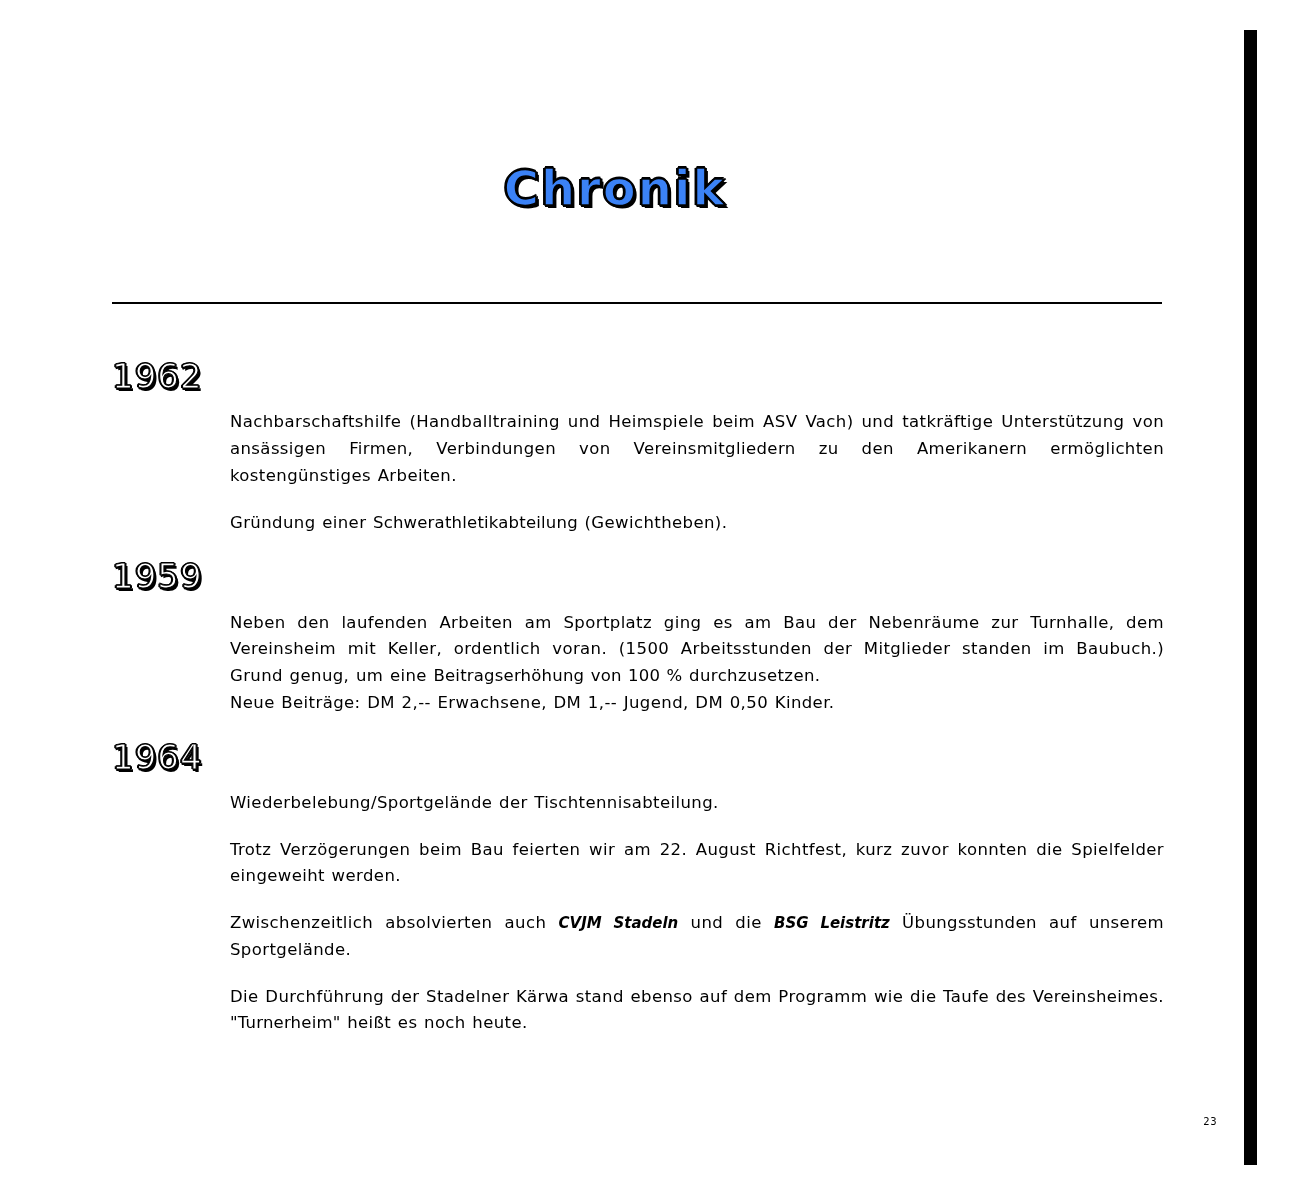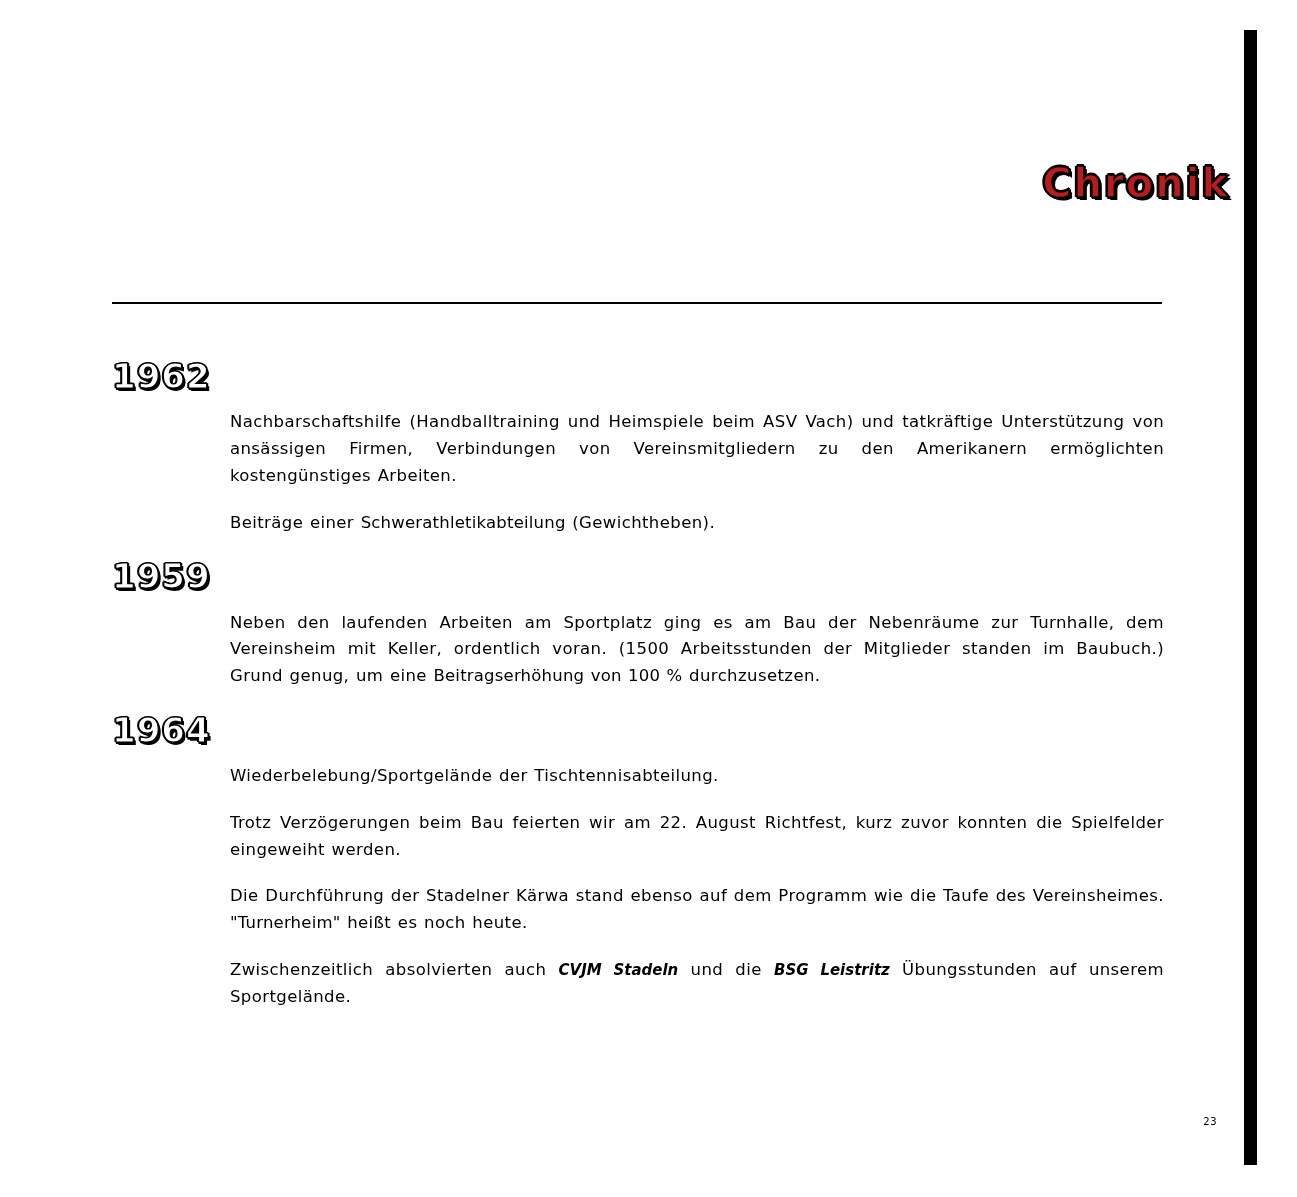--- a/index.html
+++ b/index.html
@@ -26,26 +26,26 @@
     right: 40px;
     width: 13px;
     height: 1135px;
     background: #000000;
   }
   .doc-title {
     position: absolute;
     top: 160px;
     left: 0;
     width: 1230px;
-    text-align: right;
+    text-align: center;
     font-family: "DejaVu Sans", sans-serif;
-    font-size: 40px;
+    font-size: 48px;
     font-weight: bold;
     letter-spacing: 2px;
-    color: #b91c1c;
+    color: #3b82f6;
     -webkit-text-stroke: 1.5px #000;
     text-shadow:
       2px 0 0 #000, -2px 0 0 #000, 0 2px 0 #000, 0 -2px 0 #000,
       3px 3px 0 #000;
   }
   .rule {
     position: absolute;
     left: 112px;
     top: 302px;
     width: 1050px;
@@ -57,21 +57,21 @@
     left: 112px;
     top: 336px;
     width: 1052px;
   }
   .year-block {
     margin-bottom: 4px;
   }
   .year {
     font-family: "DejaVu Sans", sans-serif;
     font-size: 34px;
-    font-weight: bold;
+    font-weight: normal;
     letter-spacing: 1px;
     color: #ffffff;
     -webkit-text-stroke: 1.2px #000;
     text-shadow:
       1.5px 0 0 #000, -1.5px 0 0 #000, 0 1.5px 0 #000, 0 -1.5px 0 #000,
       2.5px 2.5px 0 #000;
     margin: 22px 0 14px 0;
     line-height: 1.1;
   }
   .para {
@@ -112,30 +112,31 @@
   <div class="binding-bar"></div>
 
   <div class="doc-title">Chronik</div>
 
   <div class="rule"></div>
 
   <div class="content" id="entries">
       <div class="year-block">
         <div class="year">1962</div>
         <p class="para"><span>Nachbarschaftshilfe (Handballtraining und Heimspiele beim ASV Vach) und tatkräftige Unterstützung von ansässigen Firmen, Verbindungen von Vereinsmitgliedern zu den Amerikanern ermöglichten kostengünstiges Arbeiten.</span></p>
-        <p class="para"><span>Beiträge einer </span><b>Schwerathletikabteilung</b><span> (Gewichtheben).</span></p>
+        <p class="para"><span>Gründung einer </span><b>Schwerathletikabteilung</b><span> (Gewichtheben).</span></p>
       </div>
       <div class="year-block">
         <div class="year">1959</div>
         <p class="para tight"><span>Neben den laufenden Arbeiten am Sportplatz ging es am Bau der Nebenräume zur Turnhalle, dem Vereinsheim mit Keller, ordentlich voran. (1500 Arbeitsstunden der Mitglieder standen im Baubuch.) Grund genug, um eine </span><b>Beitragserhöhung von 100 %</b><span> durchzusetzen.</span></p>
+        <p class="para"><span>Neue Beiträge: DM 2,-- Erwachsene, DM 1,-- Jugend, DM 0,50 Kinder.</span></p>
       </div>
       <div class="year-block">
         <div class="year">1964</div>
         <p class="para"><span>Wiederbelebung/Sportgelände der Tischtennisabteilung.</span></p>
         <p class="para"><span>Trotz Verzögerungen beim Bau feierten wir am 22. August Richtfest, kurz zuvor konnten die Spielfelder eingeweiht werden.</span></p>
+        <p class="para"><span>Zwischenzeitlich absolvierten auch </span><i>CVJM Stadeln</i><span> und die </span><i>BSG Leistritz</i><span> Übungsstunden auf unserem Sportgelände.</span></p>
         <p class="para"><span>Die Durchführung der Stadelner Kärwa stand ebenso auf dem Programm wie die Taufe des Vereinsheimes. </span><b>"Turnerheim"</b><span> heißt es noch heute.</span></p>
-        <p class="para"><span>Zwischenzeitlich absolvierten auch </span><i>CVJM Stadeln</i><span> und die </span><i>BSG Leistritz</i><span> Übungsstunden auf unserem Sportgelände.</span></p>
       </div>
     </div>
 
   <div class="page-number">23</div>
 
 </div>
 
 </body></html>

